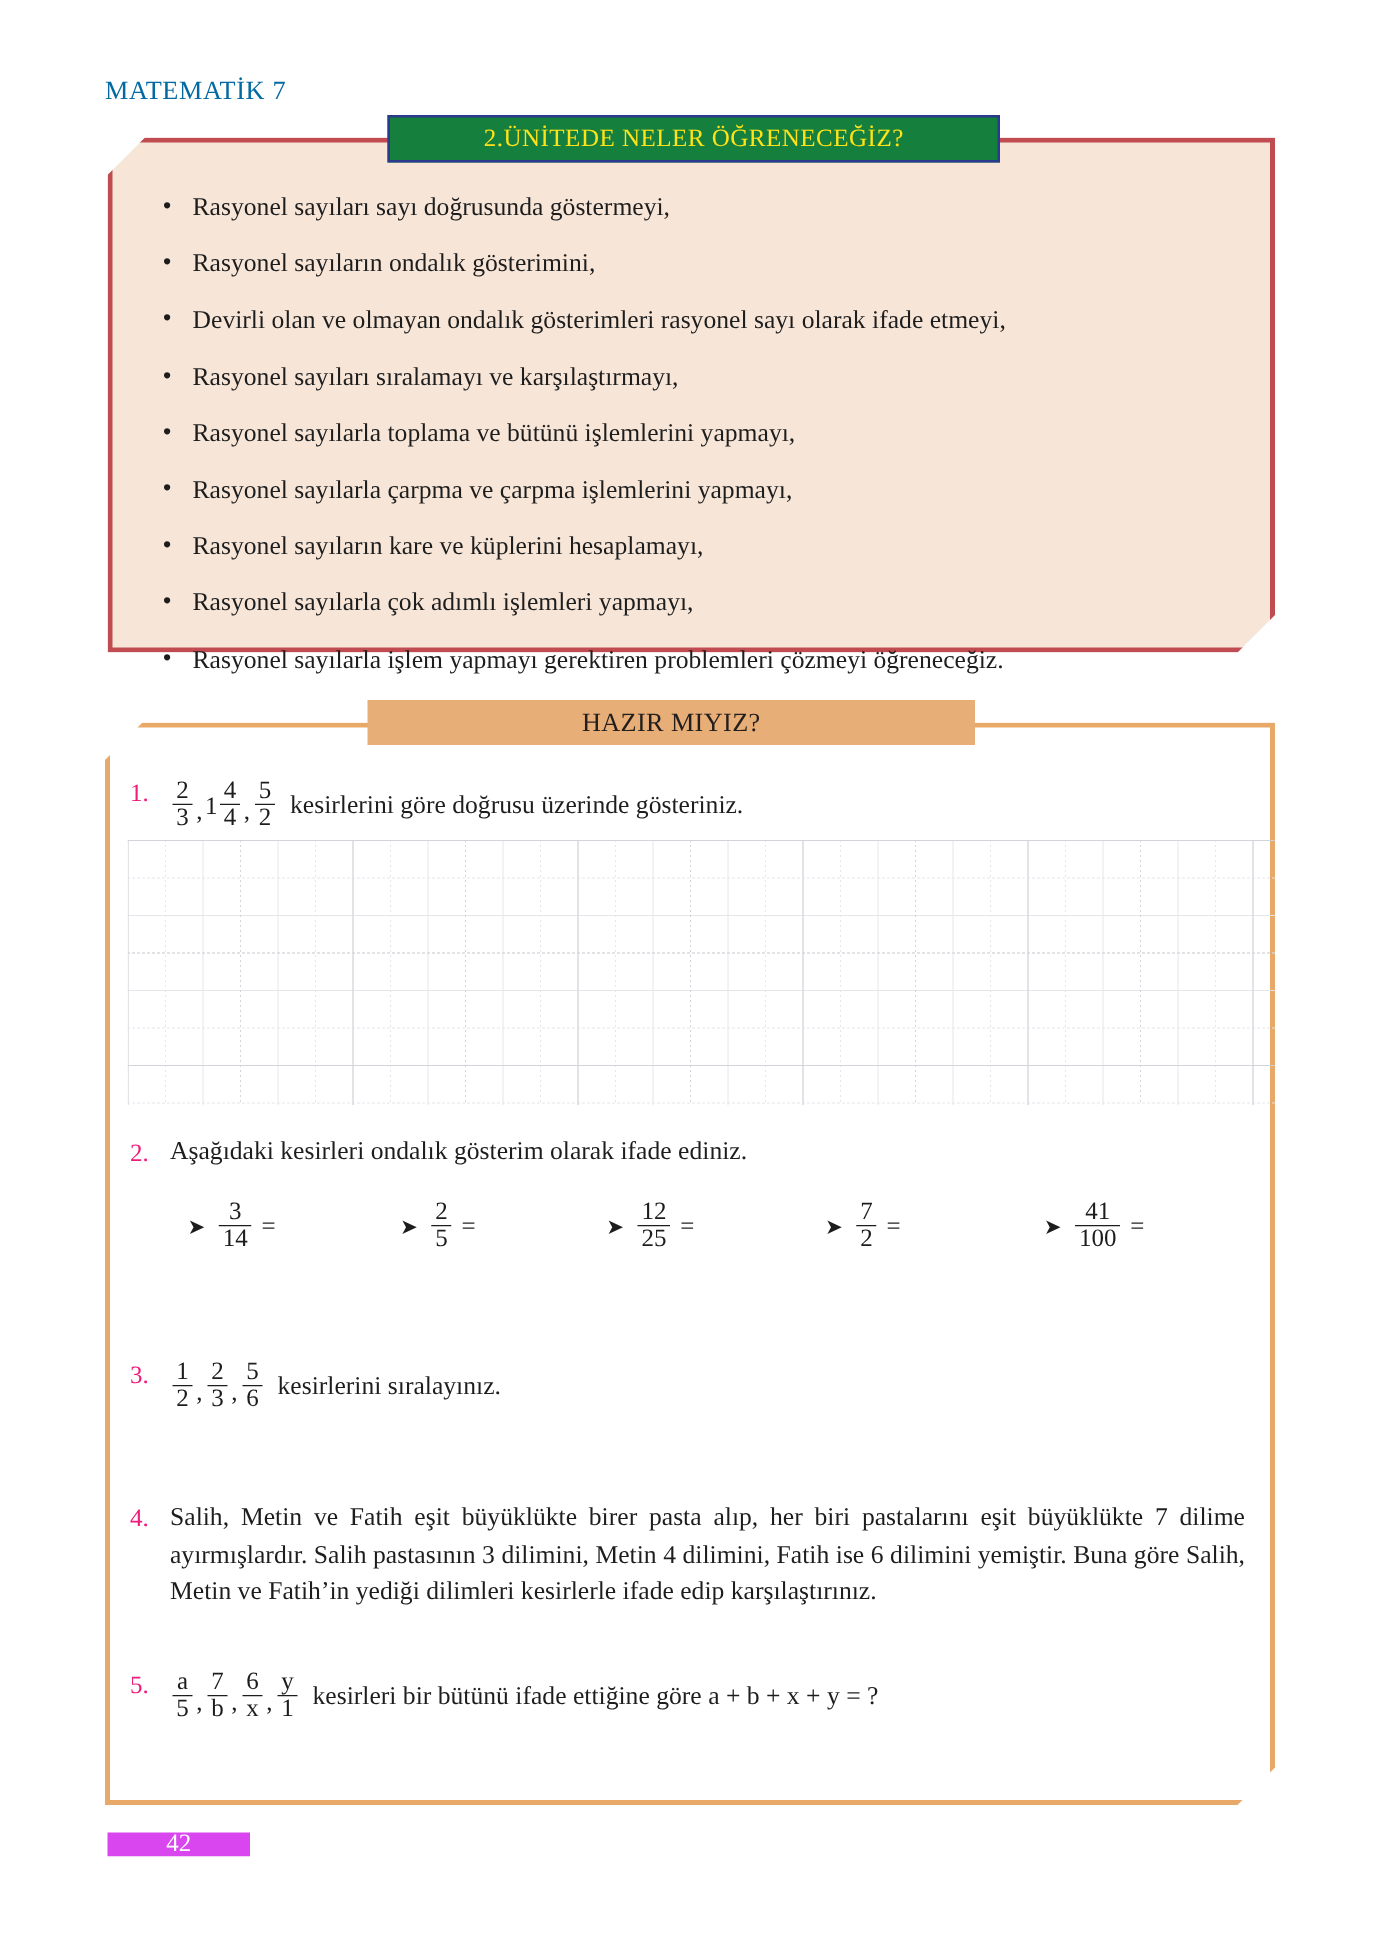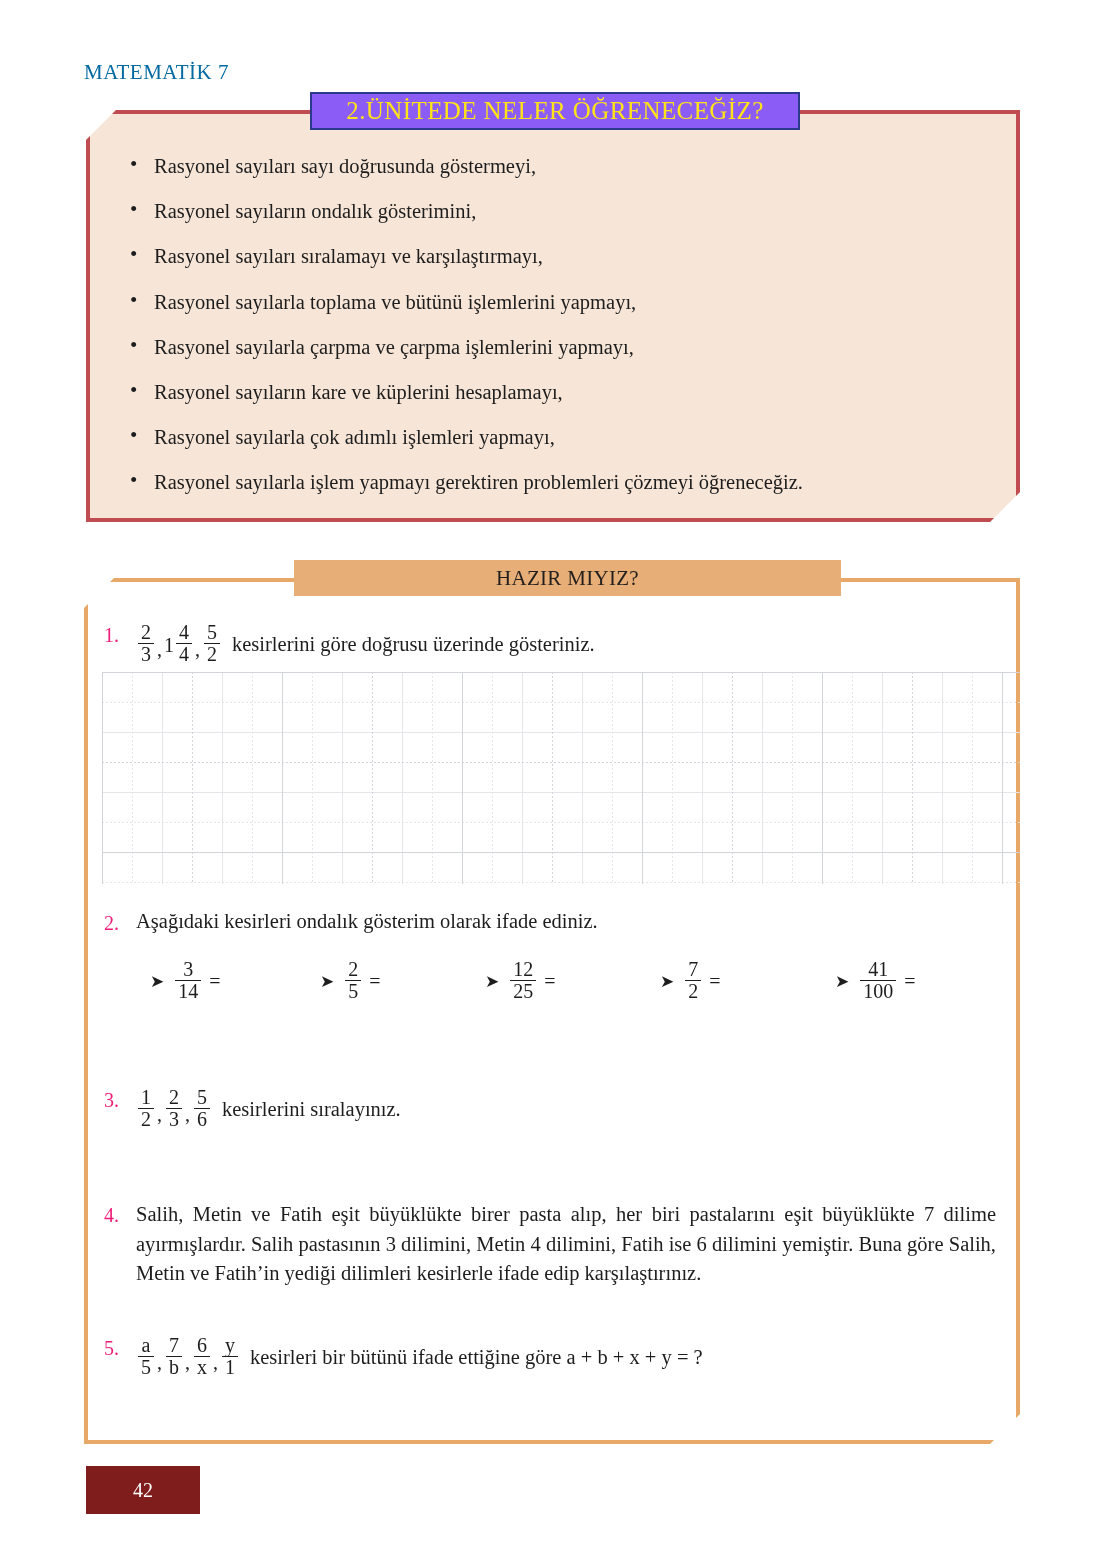--- a/index.html
+++ b/index.html
@@ -28,26 +28,26 @@
     border:4px solid #c04b50;
     box-sizing:border-box;
     clip-path:polygon(30px 0,calc(100% - 0px) 0,100% 0,100% calc(100% - 30px),calc(100% - 30px) 100%,0 100%,0 30px);
   }
   .obj-box-inner{
     position:absolute;left:86px;top:110px;width:934px;height:412px;
   }
   .obj-banner{
     position:absolute;left:310px;top:92px;
     width:490px;height:38px;
-    background:#8b5cf6;
+    background:#15803d;
     border:2px solid #2b3a8c;
     box-sizing:border-box;
     display:flex;align-items:center;justify-content:center;
     color:#ffe219;
-    font-size:25px;letter-spacing:.4px;
+    font-size:20px;letter-spacing:.4px;
     z-index:5;
   }
   .obj-list{
     position:absolute;left:0;top:0;width:100%;
     padding:44px 40px 0 28px;
     box-sizing:border-box;
     margin:0;
     list-style:none;
   }
   .obj-list li{
@@ -60,21 +60,21 @@
   }
   .obj-list li:before{
     content:"•";
     position:absolute;left:16px;top:-2px;
     font-size:21px;color:#1d1d1d;
   }
 
   
   .hz-banner{
     position:absolute;left:294px;top:560px;
-    width:547px;height:36px;
+    width:486px;height:36px;
     background:#e8ae78;
     display:flex;align-items:center;justify-content:center;
     font-size:21px;color:#231f1c;letter-spacing:.3px;
     z-index:5;
   }
   .hz-box{
     position:absolute;left:84px;top:578px;
     width:936px;height:866px;
     background:#ffffff;
     border:4px solid #e8a968;
@@ -142,38 +142,39 @@
   }
   .arrow-ic{
     font-size:17px;margin-right:9px;color:#1d1d1d;
     line-height:1;
   }
   .eqs{margin-left:6px;font-size:20px;}
 
   
   .pagenum{
     position:absolute;left:86px;top:1466px;
-    width:114px;height:48px;
-    background:#7f1d1d;
+    width:114px;height:19px;
+    background:#d946ef;
     display:flex;align-items:center;justify-content:center;
     color:#ffffff;font-size:20px;
   }
 </style>
 </head>
 <body>
 
 <div class="page">
 
   <div class="running-head">MATEMATİK  7</div>
 
   <div class="obj-box"></div>
   <div class="obj-box-inner">
     <ul class="obj-list">
       <li>Rasyonel sayıları sayı doğrusunda göstermeyi,</li>
       <li>Rasyonel sayıların ondalık gösterimini,</li>
+      <li>Devirli olan ve olmayan ondalık gösterimleri rasyonel sayı olarak ifade etmeyi,</li>
       <li>Rasyonel sayıları sıralamayı ve karşılaştırmayı,</li>
       <li>Rasyonel sayılarla toplama ve bütünü işlemlerini yapmayı,</li>
       <li>Rasyonel sayılarla çarpma ve çarpma işlemlerini yapmayı,</li>
       <li>Rasyonel sayıların kare ve küplerini hesaplamayı,</li>
       <li>Rasyonel sayılarla çok adımlı işlemleri yapmayı,</li>
       <li>Rasyonel sayılarla işlem yapmayı gerektiren problemleri çözmeyi öğreneceğiz.</li>
     </ul>
   </div>
   <div class="obj-banner">2.ÜNİTEDE NELER ÖĞRENECEĞİZ?</div>
 

